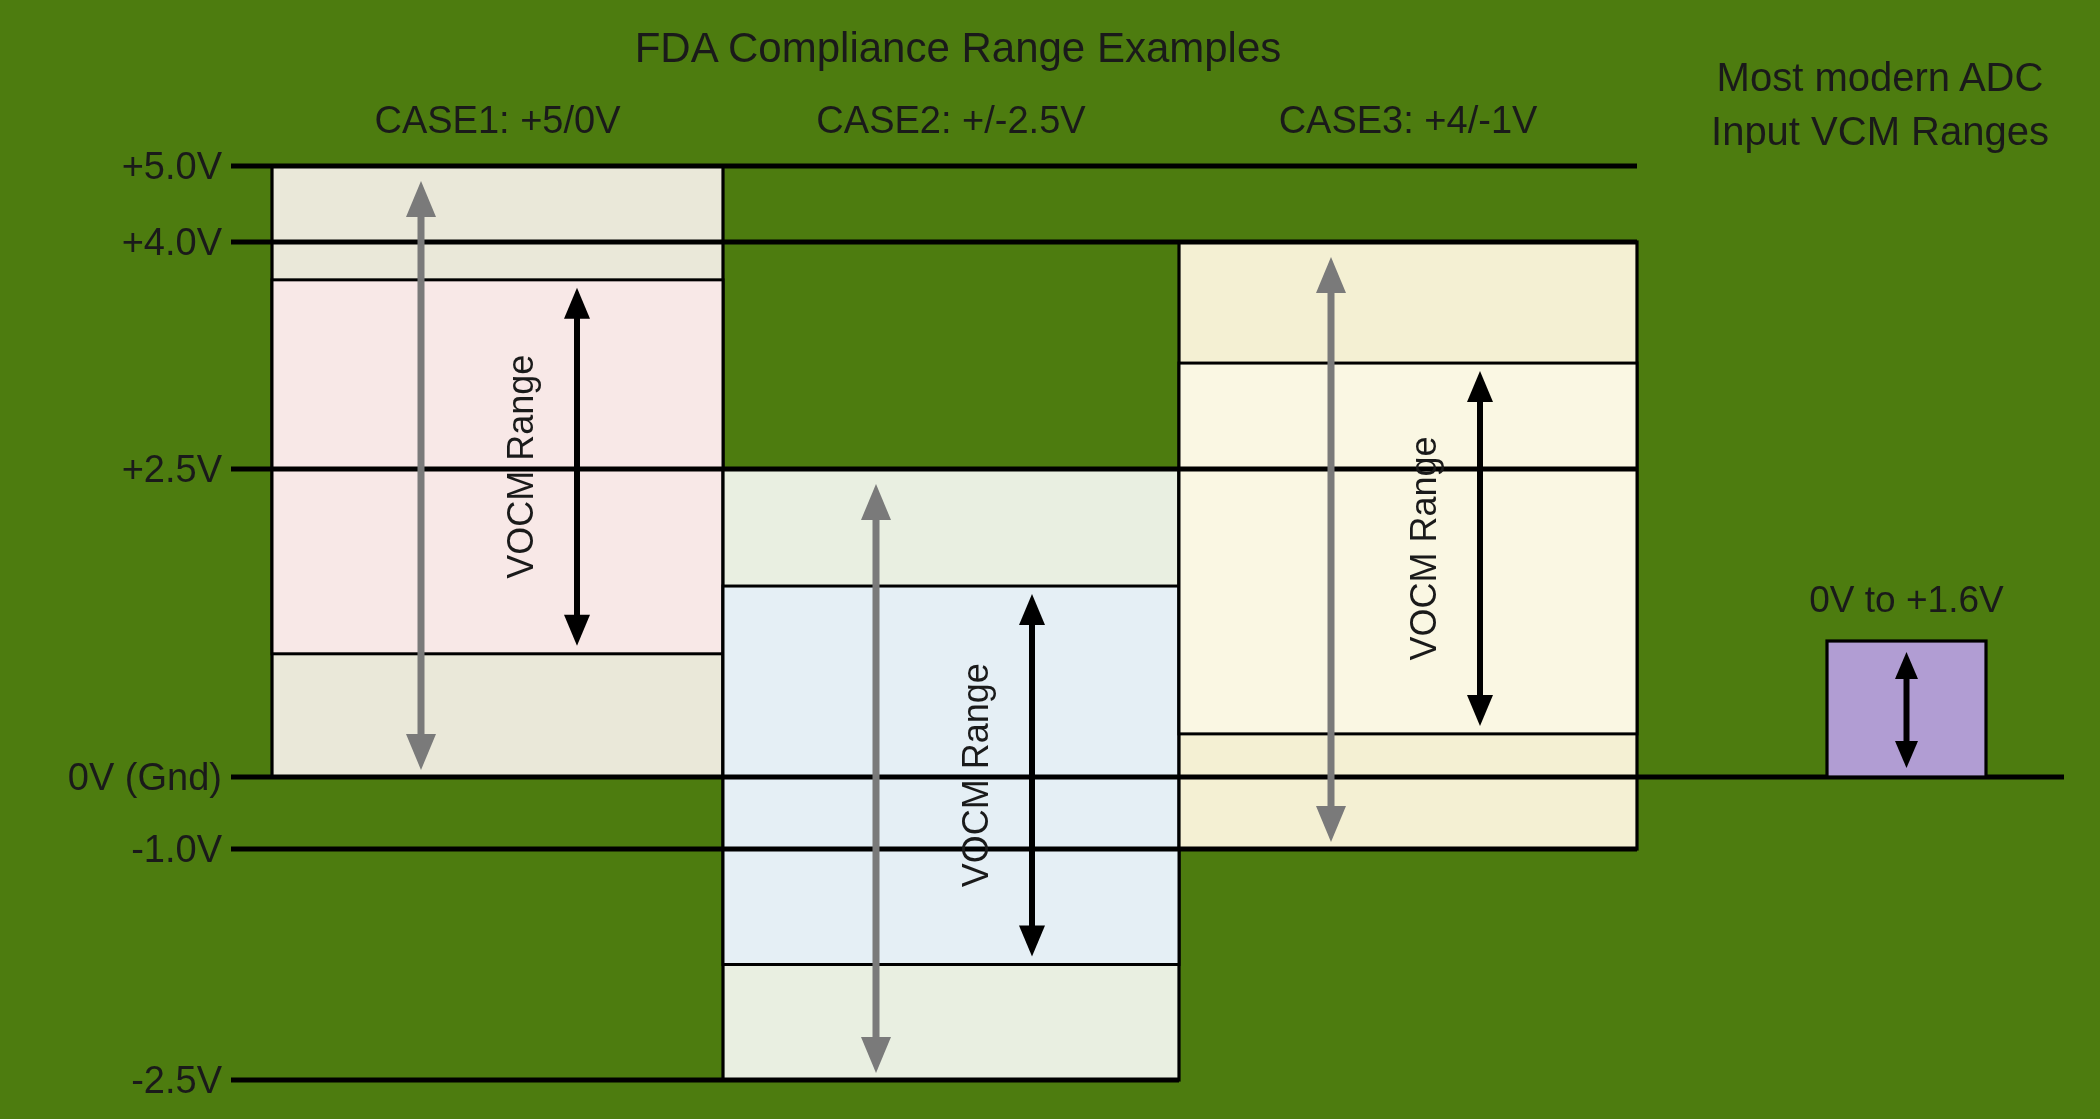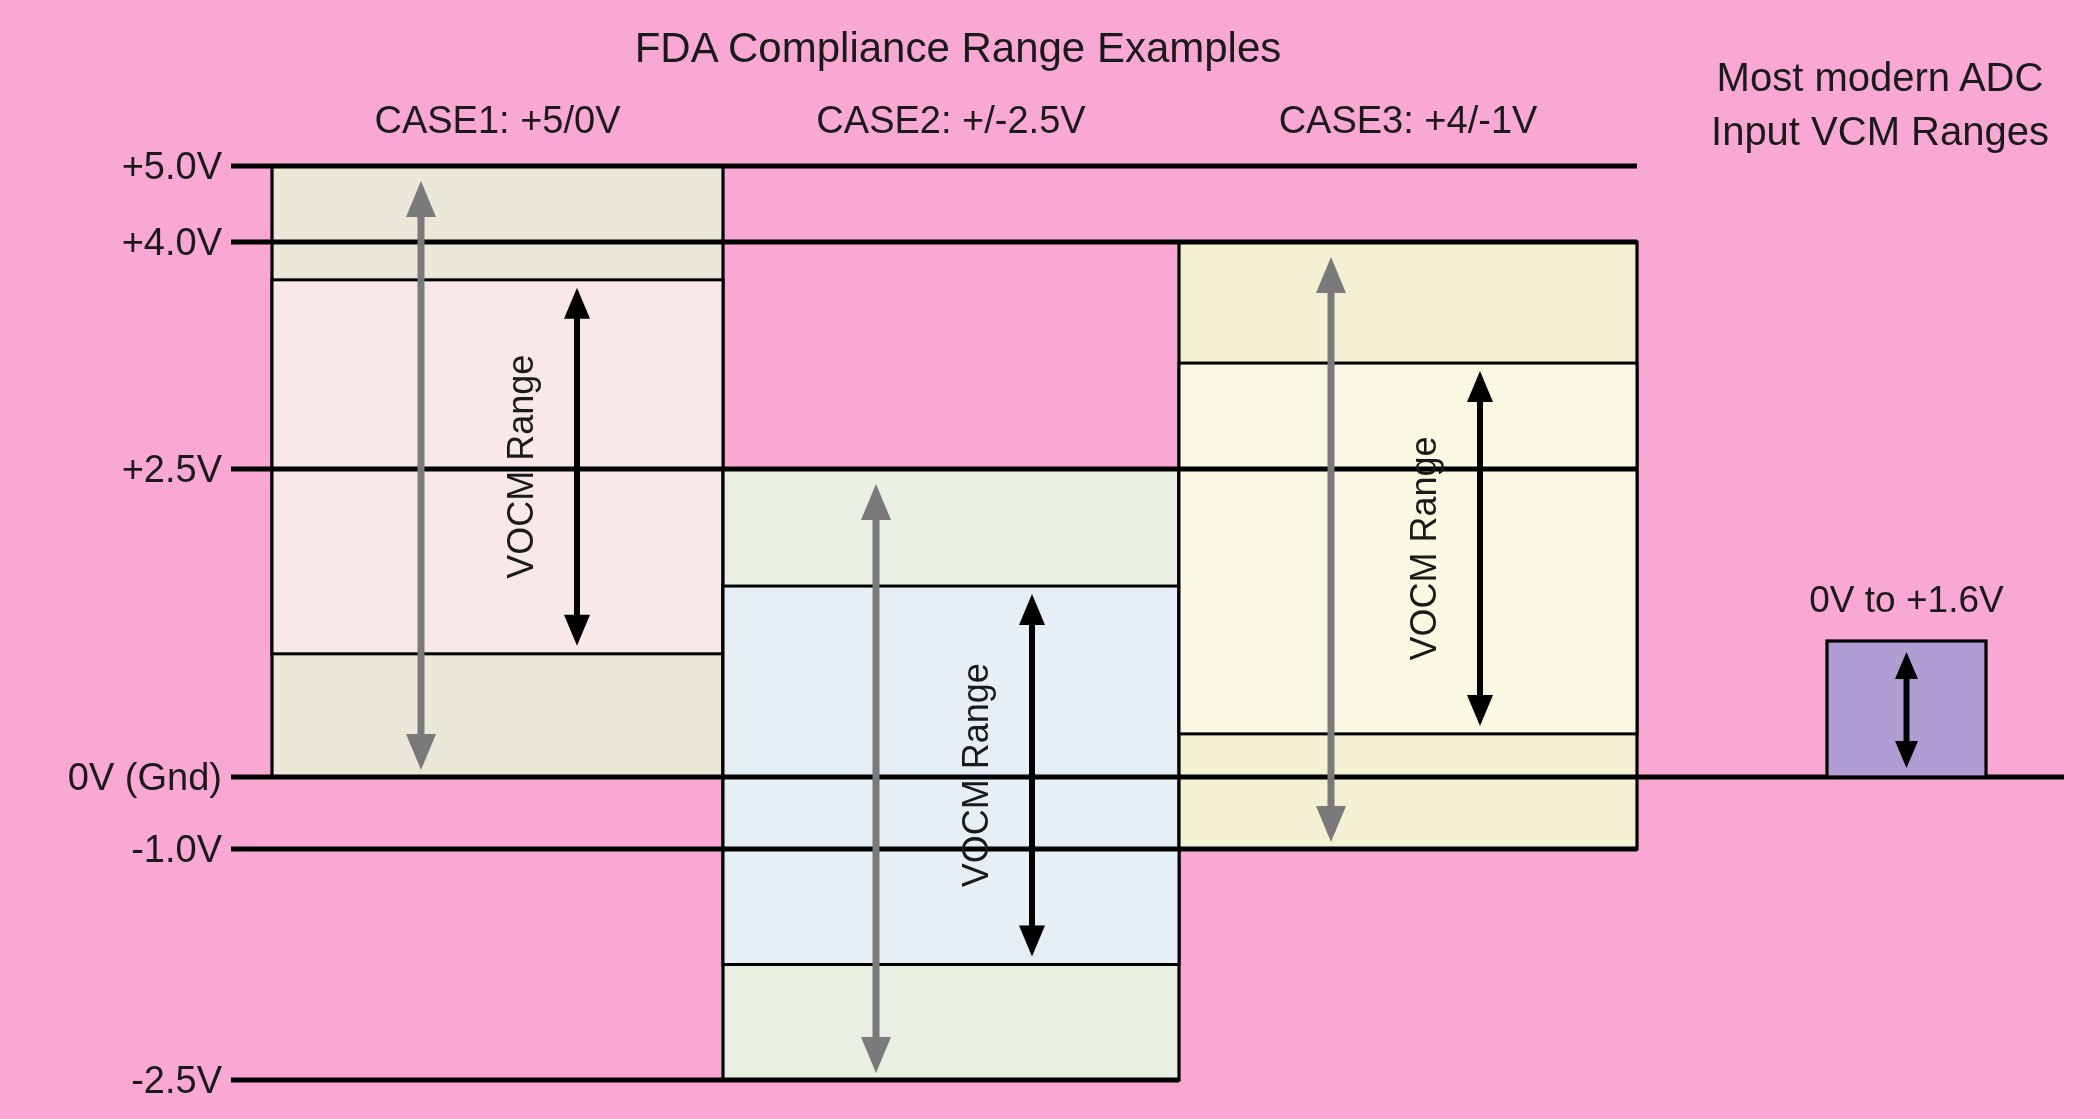--- a/index.html
+++ b/index.html
@@ -1,20 +1,20 @@
 <!DOCTYPE html>
 <html><head>
 <meta charset="utf-8">
 <style>
   html, body { margin: 0; padding: 0; background: #ffffff; }
   .canvas {
     position: relative;
     width: 2100px;
     height: 1119px;
-    background: #f9a8d4;
+    background: #4d7c0f;
     font-family: "Liberation Sans", "DejaVu Sans", sans-serif;
     color: #1a1a1a;
     overflow: hidden;
   }
   .main-title {
     position: absolute;
     left: 458px;
     top: 24px;
     width: 1000px;
     text-align: center;

